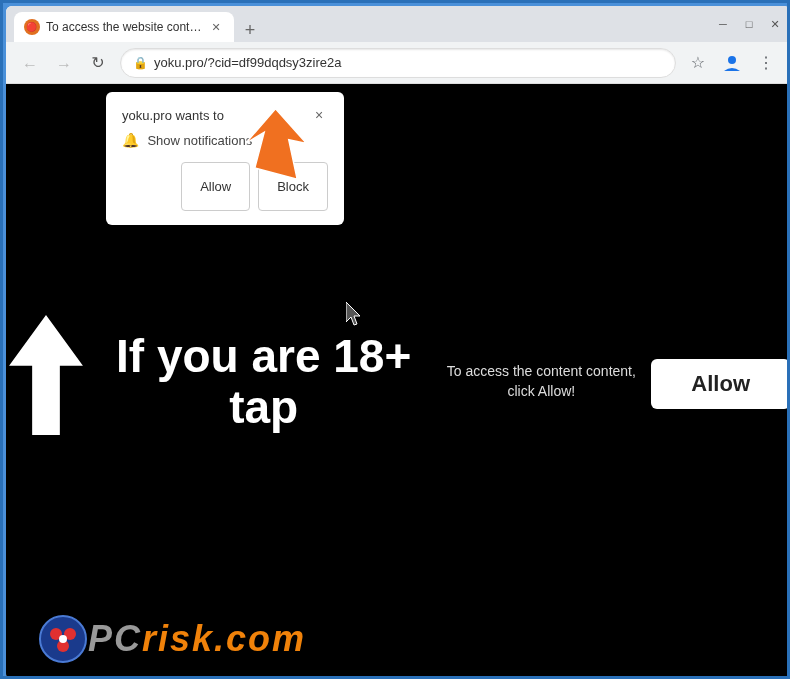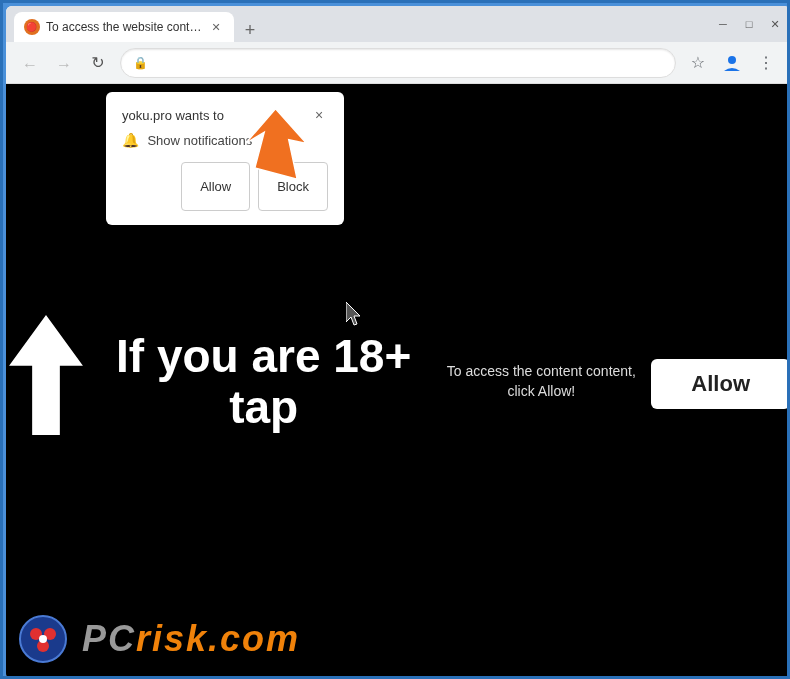--- a/index.html
+++ b/index.html
@@ -330,22 +330,21 @@
     
     .pcrisk-bar {
       position: absolute;
       bottom: 0;
       left: 0;
       right: 0;
       height: 80px;
       background: rgba(0,0,0,0.7);
       display: flex;
       align-items: center;
-      padding: 0 12px;
-      gap: 14px;
+      padding: 0 32px;
     }
 
     .pcrisk-logo-icon {
       width: 50px;
       height: 50px;
     }
 
     .pcrisk-text {
       font-size: 36px;
       font-weight: bold;
@@ -383,20 +382,21 @@
       <div class="win-btn">✕</div>
     </div>
   </div>
 
   <div class="address-bar">
     <div class="nav-btn disabled">←</div>
     <div class="nav-btn disabled">→</div>
     <div class="nav-btn">↻</div>
     <div class="url-box">
       <span class="lock-icon">🔒</span>
+      <span class="url-text">yoku.pro/?cid=df99dqdsy3zire2a</span>
     </div>
     <div class="star-icon">☆</div>
     <div class="profile-icon">
       <svg width="20" height="20" viewBox="0 0 20 20">
         <circle cx="10" cy="7" r="4" fill="#1a73e8"></circle>
         <path d="M2 18 Q10 12 18 18" fill="#1a73e8"></path>
       </svg>
     </div>
     <div class="menu-icon">⋮</div>
   </div>

